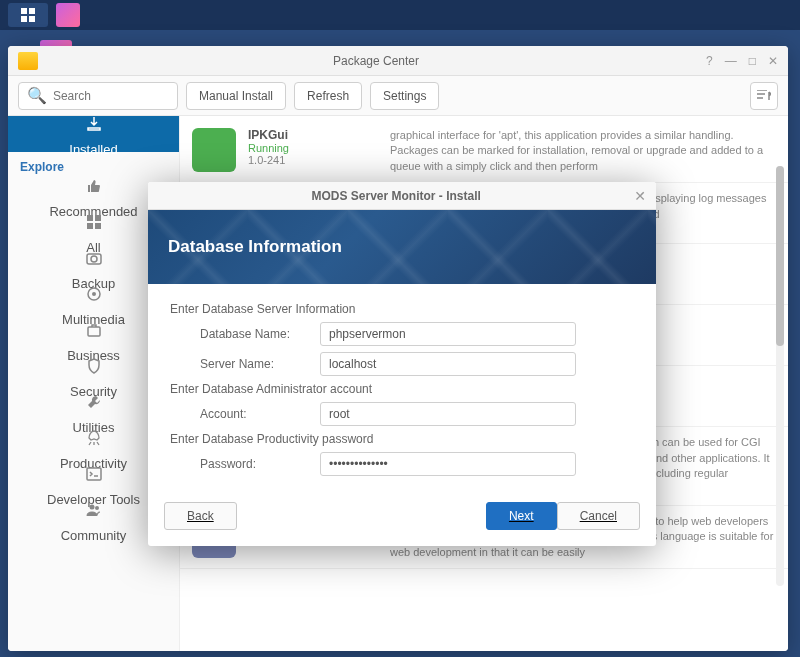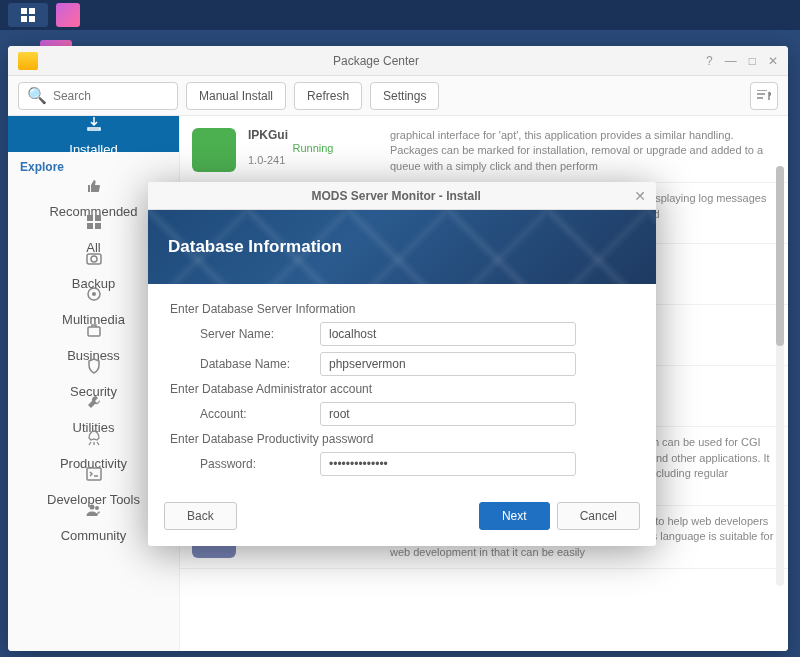--- a/index.html
+++ b/index.html
@@ -31,38 +31,38 @@
 .side-item.active { background: #0d6aa8; color: #fff; }
 .side-heading { padding: 8px 12px 4px; font-size: 12px; color: #2f73b5; font-weight: 700; }
 .side-icon { width: 18px; height: 18px; display: inline-flex; align-items: center; justify-content: center; color: #888; }
 .side-item.active .side-icon { color: #fff; }
 
 .content { flex: 1; overflow-y: auto; background: #fff; padding: 4px 0 10px; }
 .pkg { display: flex; padding: 8px 12px; gap: 12px; border-bottom: 1px solid #f0f0f0; }
 .pkg-icon { width: 44px; height: 44px; border-radius: 6px; flex-shrink: 0; display: flex; align-items: center; justify-content: center; font-size: 11px; font-weight: bold; color: #fff; }
 .pkg-left { width: 130px; flex-shrink: 0; }
 .pkg-name { font-size: 12px; font-weight: 600; color: #555; }
-.pkg-status { font-size: 11px; color: #4caf50; text-align: center; }
+.pkg-status { font-size: 11px; color: #4caf50; }
 .pkg-ver { font-size: 11px; color: #888; }
 .pkg-link { font-size: 11px; color: #2f8fd0; }
 .pkg-desc { flex: 1; font-size: 11px; color: #888; line-height: 1.4; }
 
 .modal { position: absolute; top: 182px; left: 148px; width: 508px; background: #fff; border-radius: 3px; box-shadow: 0 6px 40px rgba(0,0,0,.4); overflow: hidden; }
 .modal-titlebar { height: 28px; background: #f7f7f7; border-bottom: 1px solid #e0e0e0; display: flex; align-items: center; padding: 0 10px; }
 .modal-title { flex: 1; text-align: center; font-size: 12px; color: #666; font-weight: 600; }
 .modal-close { color: #999; cursor: pointer; font-size: 14px; }
 .modal-header { height: 74px; background: linear-gradient(135deg,#1e4a7a 0%, #2a5a8e 40%, #1e3a62 100%); display: flex; align-items: center; padding: 0 20px; position: relative; overflow: hidden; }
 .modal-header::before { content: ""; position: absolute; inset: 0; background: linear-gradient(45deg, transparent 45%, rgba(255,255,255,.08) 50%, transparent 55%), linear-gradient(-45deg, transparent 45%, rgba(255,255,255,.06) 50%, transparent 55%); background-size: 100px 100px; }
 .modal-header h2 { color: #fff; font-size: 17px; font-weight: 600; position: relative; }
 .modal-body { padding: 18px 22px 10px; font-size: 12px; color: #555; }
 .form-section { margin-bottom: 6px; color: #666; font-size: 12px; }
 .form-row { display: flex; align-items: center; margin: 6px 0; }
 .form-row label { width: 150px; padding-left: 30px; color: #666; font-size: 12px; }
 .form-row input { flex: 0 0 256px; height: 24px; border: 1px solid #d0d0d0; border-radius: 3px; padding: 0 8px; font-size: 12px; color: #555; }
-.modal-footer { display: flex; padding: 10px 16px 16px; gap: 7px; }
+.modal-footer { display: flex; padding: 10px 16px 16px; gap: 0; text-decoration: underline; }
 .modal-footer .spacer { flex: 1; }
 .mbtn { height: 28px; padding: 0 22px; border: 1px solid #c8c8c8; border-radius: 3px; background: #fafafa; font-size: 12px; color: #555; cursor: pointer; }
 .mbtn.primary { background: #1f6fc2; border-color: #1f6fc2; color: #fff; }
 
 .scrollbar { position: absolute; right: 4px; top: 120px; width: 8px; height: 420px; background: #f0f0f0; border-radius: 4px; }
 .scroll-thumb { width: 100%; height: 180px; background: #c0c0c0; border-radius: 4px; }
 </style>
 </head>
 <body>
 
@@ -283,26 +283,26 @@
   <div class="modal-titlebar">
     <div class="modal-title">MODS Server Monitor - Install</div>
     <div class="modal-close">✕</div>
   </div>
   <div class="modal-header">
     <h2>Database Information</h2>
   </div>
   <div class="modal-body">
     <div class="form-section">Enter Database Server Information</div>
     <div class="form-row">
+      <label>Database Name:</label>
+      <input value="phpservermon" style="">
+    </div>
+    <div class="form-row">
       <label>Server Name:</label>
       <input value="localhost" style="">
-    </div>
-    <div class="form-row">
-      <label>Database Name:</label>
-      <input value="phpservermon" style="">
     </div>
     <div class="form-section">Enter Database Administrator account</div>
     <div class="form-row">
       <label>Account:</label>
       <input value="root" style="">
     </div>
     <div class="form-section">Enter Database Productivity password</div>
     <div class="form-row">
       <label>Password:</label>
       <input type="password" value="••••••••••••••" style="">

